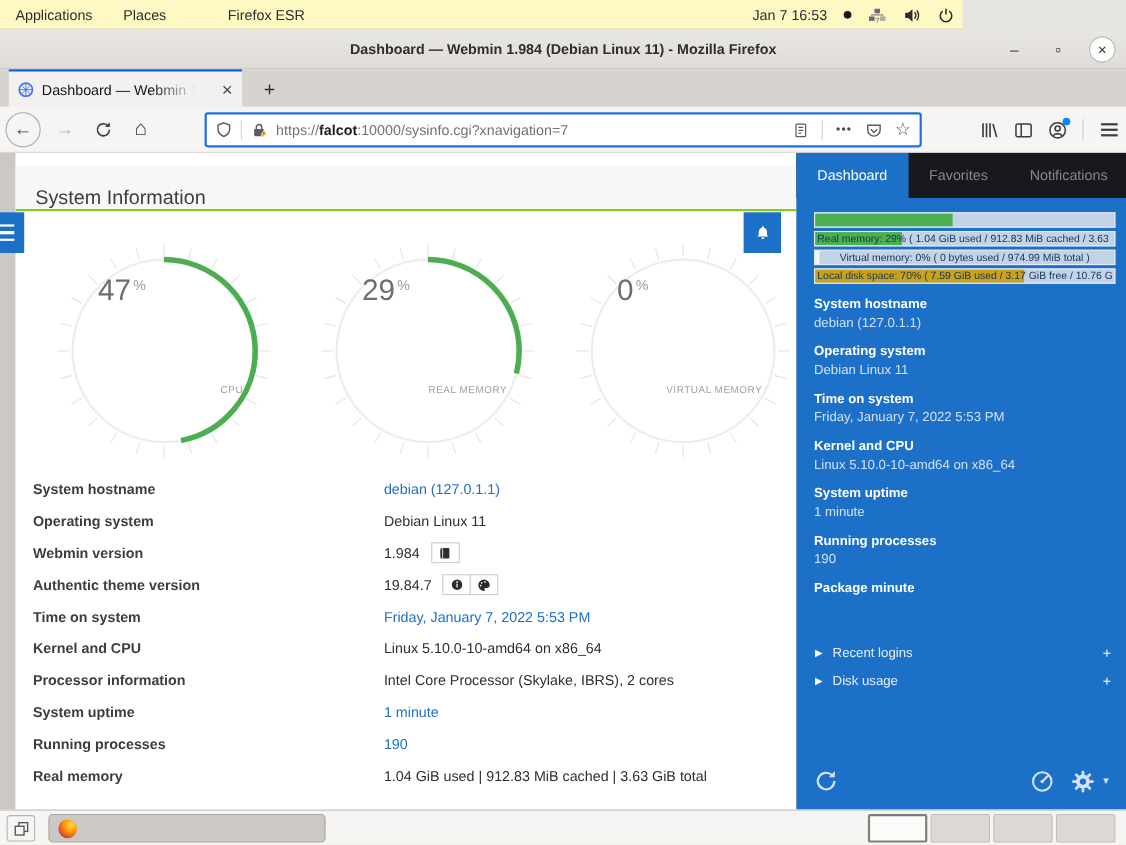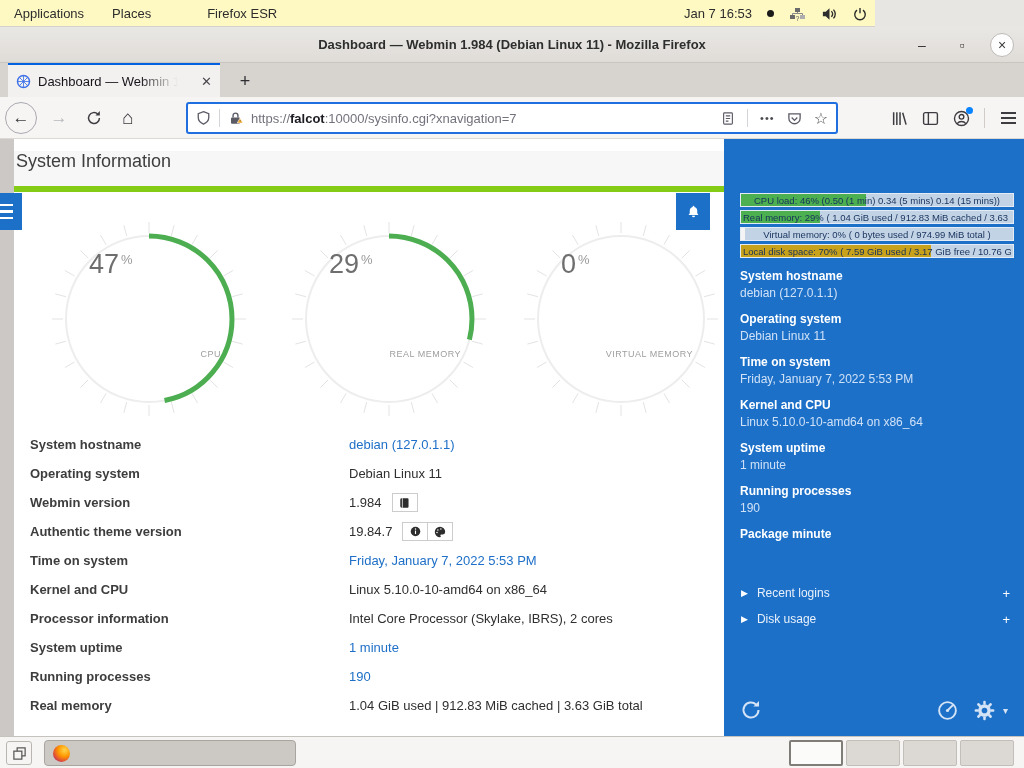--- a/index.html
+++ b/index.html
@@ -45,21 +45,21 @@
 .toolbar-right{position:absolute;right:6px;top:5px;height:32px;display:flex;align-items:center;gap:14px}
 .tb-sep{width:1px;height:20px;background:#d0cdc9}
 .acct{position:relative}
 .acct .dot{position:absolute;right:-3px;top:-3px;width:7px;height:7px;border-radius:50%;background:#0a84ff}
 .hamb{display:flex;flex-direction:column;gap:3px;padding:4px 2px}
 .hamb span{display:block;width:15px;height:2px;background:#3c3c41}
 
 
 .content{position:absolute;left:0;top:139px;width:1024px;height:597px;background:#cbc8c5}
 .main{position:absolute;left:14px;top:0;width:710px;height:597px;background:#fff;overflow:hidden}
-.wm-header{position:absolute;left:0;top:12px;width:710px;height:41px;background:#f7f7f7;border-bottom:6px solid #84cc16;display:flex;align-items:flex-start;padding-left:2px}
+.wm-header{position:absolute;left:0;top:12px;width:710px;height:41px;background:#f7f7f7;border-bottom:2px solid #84cc16;display:flex;align-items:flex-end;padding-left:18px}
 .wm-title{font-size:18px;font-weight:500;color:#3e3e3e}
 .blue-btn{position:absolute;background:#1c70c8;display:flex;align-items:center;justify-content:center}
 .menu-toggle{left:-14px;top:54px;width:36px;height:37px;flex-direction:column;gap:4px}
 .menu-toggle span{display:block;width:18px;height:2.5px;background:#fff}
 .bell-btn{left:676px;top:54px;width:34px;height:37px}
 
 
 .gauge{position:absolute;top:80px;width:200px;height:200px}
 .g1{left:49px}.g2{left:289px}.g3{left:521px}
 .g-num{position:absolute;left:40px;top:30px;font-size:27px;color:#6e6e6e}
@@ -440,24 +440,28 @@
             <line x1="174.4781847254617" y1="56.999999999999964" x2="184.00446416709053" y2="51.49999999999996" stroke="#e3e3e3" stroke-width="1"></line>
             <line x1="183.06962106085987" y1="77.74156212118322" x2="193.69480515003963" y2="74.8945526250555" stroke="#e3e3e3" stroke-width="1"></line>
             <circle cx="100" cy="100" r="83" fill="none" stroke="#ededed" stroke-width="2"></circle>
           </svg>
           <div class="g-num"><span>0</span><span class="g-unit">%</span></div>
           <div class="g-label">VIRTUAL MEMORY</div>
         </div>
       </div>
 
     <div class="sidebar">
+      <div class="side-tabs" id="side-tabs">
+          <span class="side-tab active">Dashboard</span>
+          <span class="side-tab">Favorites</span>
+          <span class="side-tab">Notifications</span>
+        </div>
       <div class="meters" id="side-meters">
           <div class="meter">
             <div class="meter-fill" style="width: 46%; background: rgb(76, 175, 80);"></div>
-            <div class="meter-text">CPU load: 46% (0.50 (1 min) 0.34 (5 mins) 0.14 (15 mins))</div>
           </div>
           <div class="meter">
             <div class="meter-fill" style="width: 29%; background: rgb(76, 175, 80);"></div>
             <div class="meter-text">Real memory: 29% ( 1.04 GiB used / 912.83 MiB cached / 3.63 Gi...</div>
           </div>
           <div class="meter">
             <div class="meter-fill" style="width: 1.5%; background: rgb(244, 244, 244);"></div>
             <div class="meter-text">Virtual memory: 0% ( 0 bytes used / 974.99 MiB total )</div>
           </div>
           <div class="meter">

